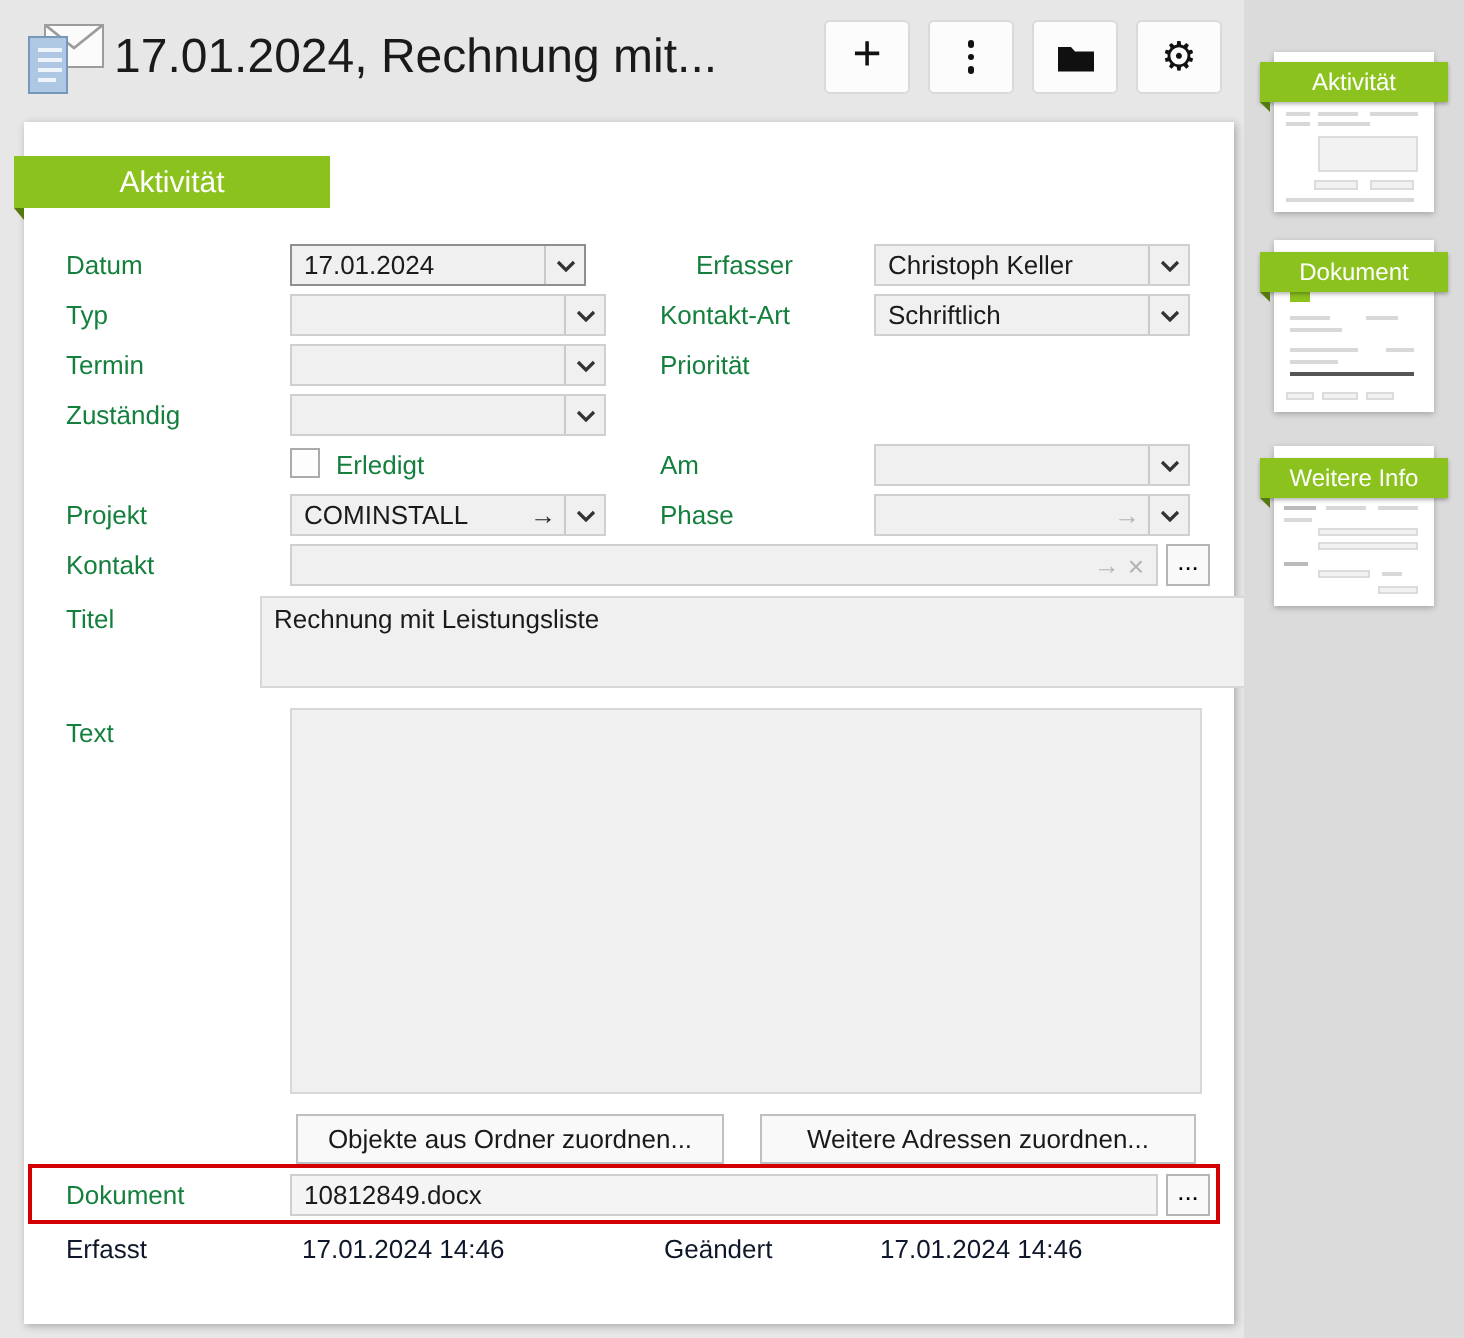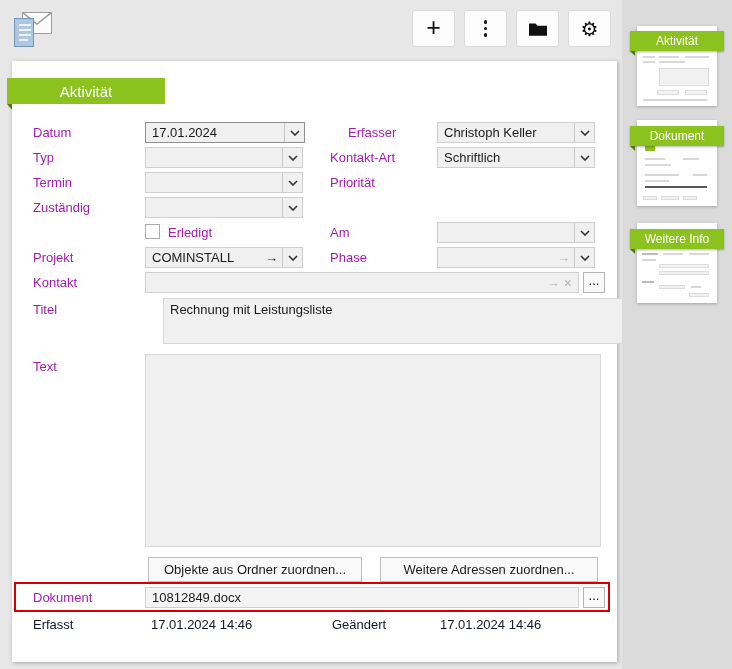--- a/index.html
+++ b/index.html
@@ -19,21 +19,21 @@
   .plus-glyph { font-size:25px; font-weight:400; color:#111; line-height:1; margin-top:-2px; }
   .gear-glyph { font-size:20px; color:#111; line-height:1; }
   .kebab { display:flex; flex-direction:column; gap:3px; }
   .kebab i { width:3.5px; height:3.5px; background:#111; border-radius:50%; }
 
   
   .panel { position:absolute; left:12px; top:61px; width:605px; height:601px; background:#ffffff; box-shadow:1px 1px 4px rgba(0,0,0,.28); }
   .tab { position:absolute; left:-5px; top:17px; width:158px; height:26px; display:flex; align-items:center; justify-content:center; color:#ffffff; font-size:15px; }
   .tab-fold { position:absolute; left:-5px; top:43px; width:5px; height:6px; clip-path:polygon(0 0,100% 0,100% 100%); }
 
-  .flabel { position:absolute; font-size:13px; color:#a21caf; white-space:nowrap; }
+  .flabel { position:absolute; font-size:13px; color:#15803d; white-space:nowrap; }
   .combo { position:absolute; height:21px; background:#f0f0f0; border:1px solid #cfcfcf; display:flex; align-items:center; cursor:pointer; }
   .combo.focused { border-color:#8f8f8f; }
   .cval { flex:1; font-size:13px; padding-left:6px; color:#1a1a1a; white-space:nowrap; overflow:hidden; }
   .chevbox { width:20px; align-self:stretch; display:flex; align-items:center; justify-content:center; border-left:1px solid #c9c9c9; }
   .arrow { font-size:13px; color:#222; padding-right:4px; line-height:1; }
   .arrow.dim, .xdim { color:#b3b3b3; }
   .xdim { font-size:14px; padding-right:6px; line-height:1; }
   .field { position:absolute; height:21px; background:#f0f0f0; border:1px solid #cfcfcf; display:flex; align-items:center; }
   .txtarea { position:absolute; background:#f0f0f0; border:1px solid #d8d8d8; font-size:13px; padding:3px 6px; color:#1a1a1a; }
   .checkbox { position:absolute; width:15px; height:15px; background:#fdfdfd; border:1px solid #ababab; cursor:pointer; }
@@ -62,20 +62,21 @@
       <svg class="flap" width="30" height="14" viewBox="0 0 30 14">
         <polyline points="0,0 15,12 30,0" fill="none" stroke="#9c9c9c" stroke-width="1.4"></polyline>
       </svg>
       <div class="doc-sheet">
         <div class="doc-line" style="top:5px;width:12px"></div>
         <div class="doc-line" style="top:10px;width:12px"></div>
         <div class="doc-line" style="top:15px;width:12px"></div>
         <div class="doc-line" style="top:20px;width:9px"></div>
       </div>
     </div>
+    <div class="win-title">17.01.2024, Rechnung mit...</div>
     <button class="tb-btn" style="left:412px">
       <span class="plus-glyph">+</span>
     </button>
     <button class="tb-btn" style="left:464px">
       <span class="kebab">
           <i></i>
           <i></i>
           <i></i>
         </span>
     </button>
@@ -90,21 +91,21 @@
   </div>
 
   <div class="panel">
 
     <div class="tab" style="background:#8CC21E">
       <span>Aktivität</span>
     </div>
     <div class="tab-fold" style="background:#55790E"></div>
 
     <div class="flabel" style="left:21px;top:64px">Datum</div>
-    <div class="combo focused" style="left:133px;top:61px;width:160px">
+    <div class="combo focused" style="left:133px;top:61px;width:148px">
       <span class="cval">17.01.2024</span>
       <span class="chevbox">
           <svg width="10" height="6" viewBox="0 0 10 6">
             <path d="M1 1 L5 5 L9 1" fill="none" stroke="#333" stroke-width="1.6"></path>
           </svg>
         </span>
     </div>
     <div class="flabel" style="left:336px;top:64px">Erfasser</div>
     <div class="combo" style="left:425px;top:61px;width:158px">
       <span class="cval">Christoph Keller</span>
@@ -190,21 +191,21 @@
 
     <div class="flabel" style="left:21px;top:214px">Kontakt</div>
     <div class="field" style="left:133px;top:211px;width:434px">
       <span class="cval"></span>
       <span class="arrow dim">→</span>
       <span class="xdim">×</span>
     </div>
     <button class="dots-btn" style="left:571px;top:211px">...</button>
 
     <div class="flabel" style="left:21px;top:241px">Titel</div>
-    <div class="txtarea" style="left:151px;top:237px;width:540px;height:46px">Rechnung mit Leistungsliste</div>
+    <div class="txtarea" style="left:118px;top:237px;width:540px;height:46px">Rechnung mit Leistungsliste</div>
 
     <div class="flabel" style="left:21px;top:298px">Text</div>
     <div class="txtarea" style="left:133px;top:293px;width:456px;height:193px"></div>
 
     <button class="action-btn" style="left:136px;top:496px;width:214px">Objekte aus Ordner zuordnen...</button>
     <button class="action-btn" style="left:368px;top:496px;width:218px">Weitere Adressen zuordnen...</button>
 
     <div class="red-box"></div>
     <div class="flabel" style="left:21px;top:529px">Dokument</div>
     <div class="field" style="left:133px;top:526px;width:434px;background:#f4f4f4">

